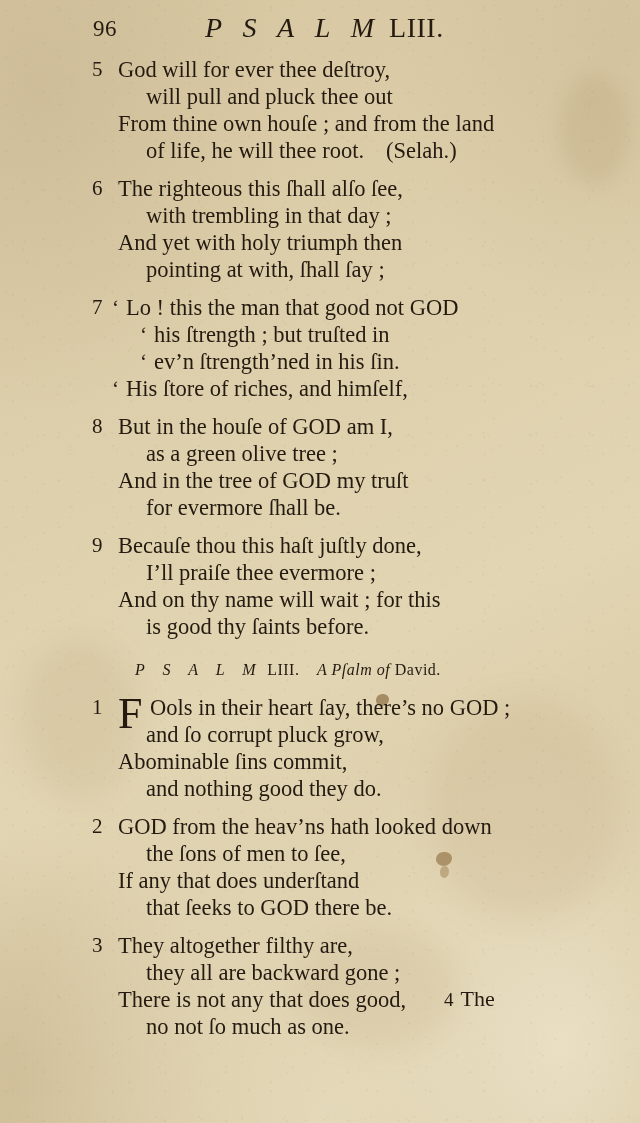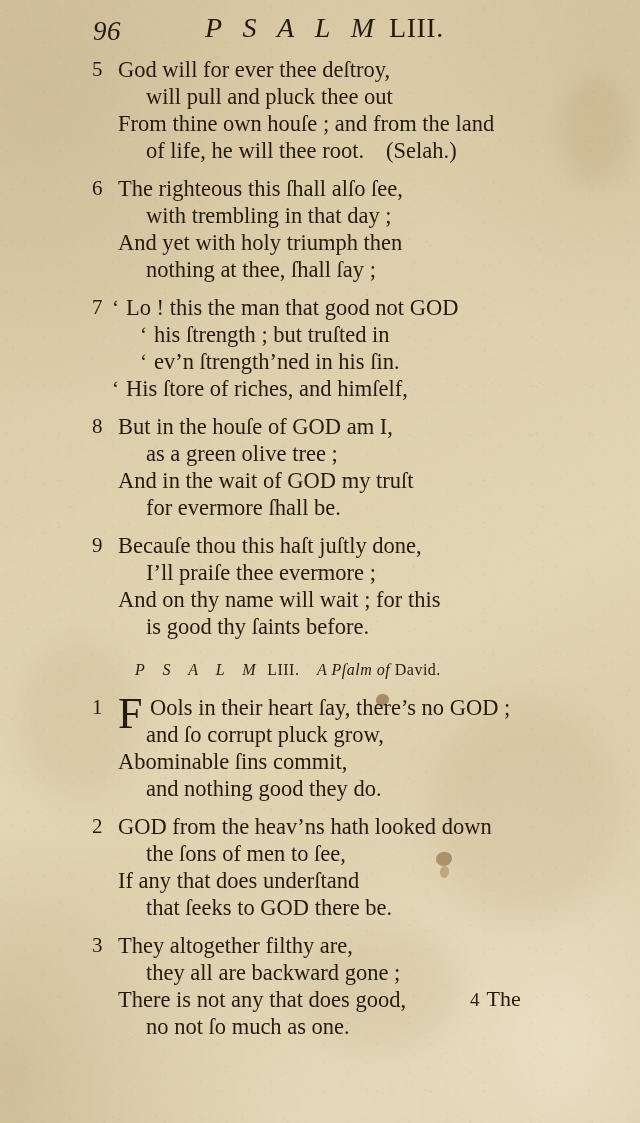--- a/index.html
+++ b/index.html
@@ -57,23 +57,22 @@
     position: absolute;
     top: 8px;
     left: 0;
     right: 0;
     height: 34px;
   }
   .folio {
     position: absolute;
     left: 93px;
     top: 8px;
-    font-size: 27px;
+    font-size: 23px;
     letter-spacing: 0.5px;
-    font-style: italic;
   }
   .head-title {
     position: absolute;
     left: 205px;
     top: 4px;
     font-size: 28px;
     font-style: italic;
     letter-spacing: 1px;
   }
   .head-title .romanpart {
@@ -131,21 +130,21 @@
     position: absolute;
     left: 118px;
     top: -2px;
     font-size: 44px;
     line-height: 44px;
   }
   .t.after-cap { left: 150px; }
 
   .catchword {
     position: absolute;
-    left: 470px;
+    left: 444px;
     top: 986px;
     font-size: 22px;
     white-space: nowrap;
   }
   .catchword .num { font-size: 19px; margin-right: 7px; }
 </style>
 </head>
 <body>
 
 <div class="page">
@@ -190,21 +189,21 @@
             <span class="vnum">6</span>
             <span class="t"><span>The righteous this ſhall alſo ſee,</span></span>
           </div>
           <div class="line">
             <span class="t ind"><span>with trembling in that day ;</span></span>
           </div>
           <div class="line">
             <span class="t"><span>And yet with holy triumph then</span></span>
           </div>
           <div class="line">
-            <span class="t ind"><span>nothing at thee, ſhall ſay ;</span></span>
+            <span class="t ind"><span>pointing at with, ſhall ſay ;</span></span>
           </div>
         </div>
         <div class="stanza">
           <div class="line">
             <span class="vnum">7</span>
             <span class="t q"><span class="quo">‘</span><span>Lo ! this the man that good not GOD</span></span>
           </div>
           <div class="line">
             <span class="t q2"><span class="quo">‘</span><span>his ſtrength ;  but truſted in</span></span>
           </div>
@@ -217,21 +216,21 @@
         </div>
         <div class="stanza">
           <div class="line">
             <span class="vnum">8</span>
             <span class="t"><span>But in the houſe of GOD am I,</span></span>
           </div>
           <div class="line">
             <span class="t ind"><span>as a green olive tree ;</span></span>
           </div>
           <div class="line">
-            <span class="t"><span>And in the wait of  GOD my truſt</span></span>
+            <span class="t"><span>And in the tree of  GOD my truſt</span></span>
           </div>
           <div class="line">
             <span class="t ind"><span>for evermore ſhall be.</span></span>
           </div>
         </div>
         <div class="stanza">
           <div class="line">
             <span class="vnum">9</span>
             <span class="t"><span>Becauſe thou this haſt juſtly done,</span></span>
           </div>

